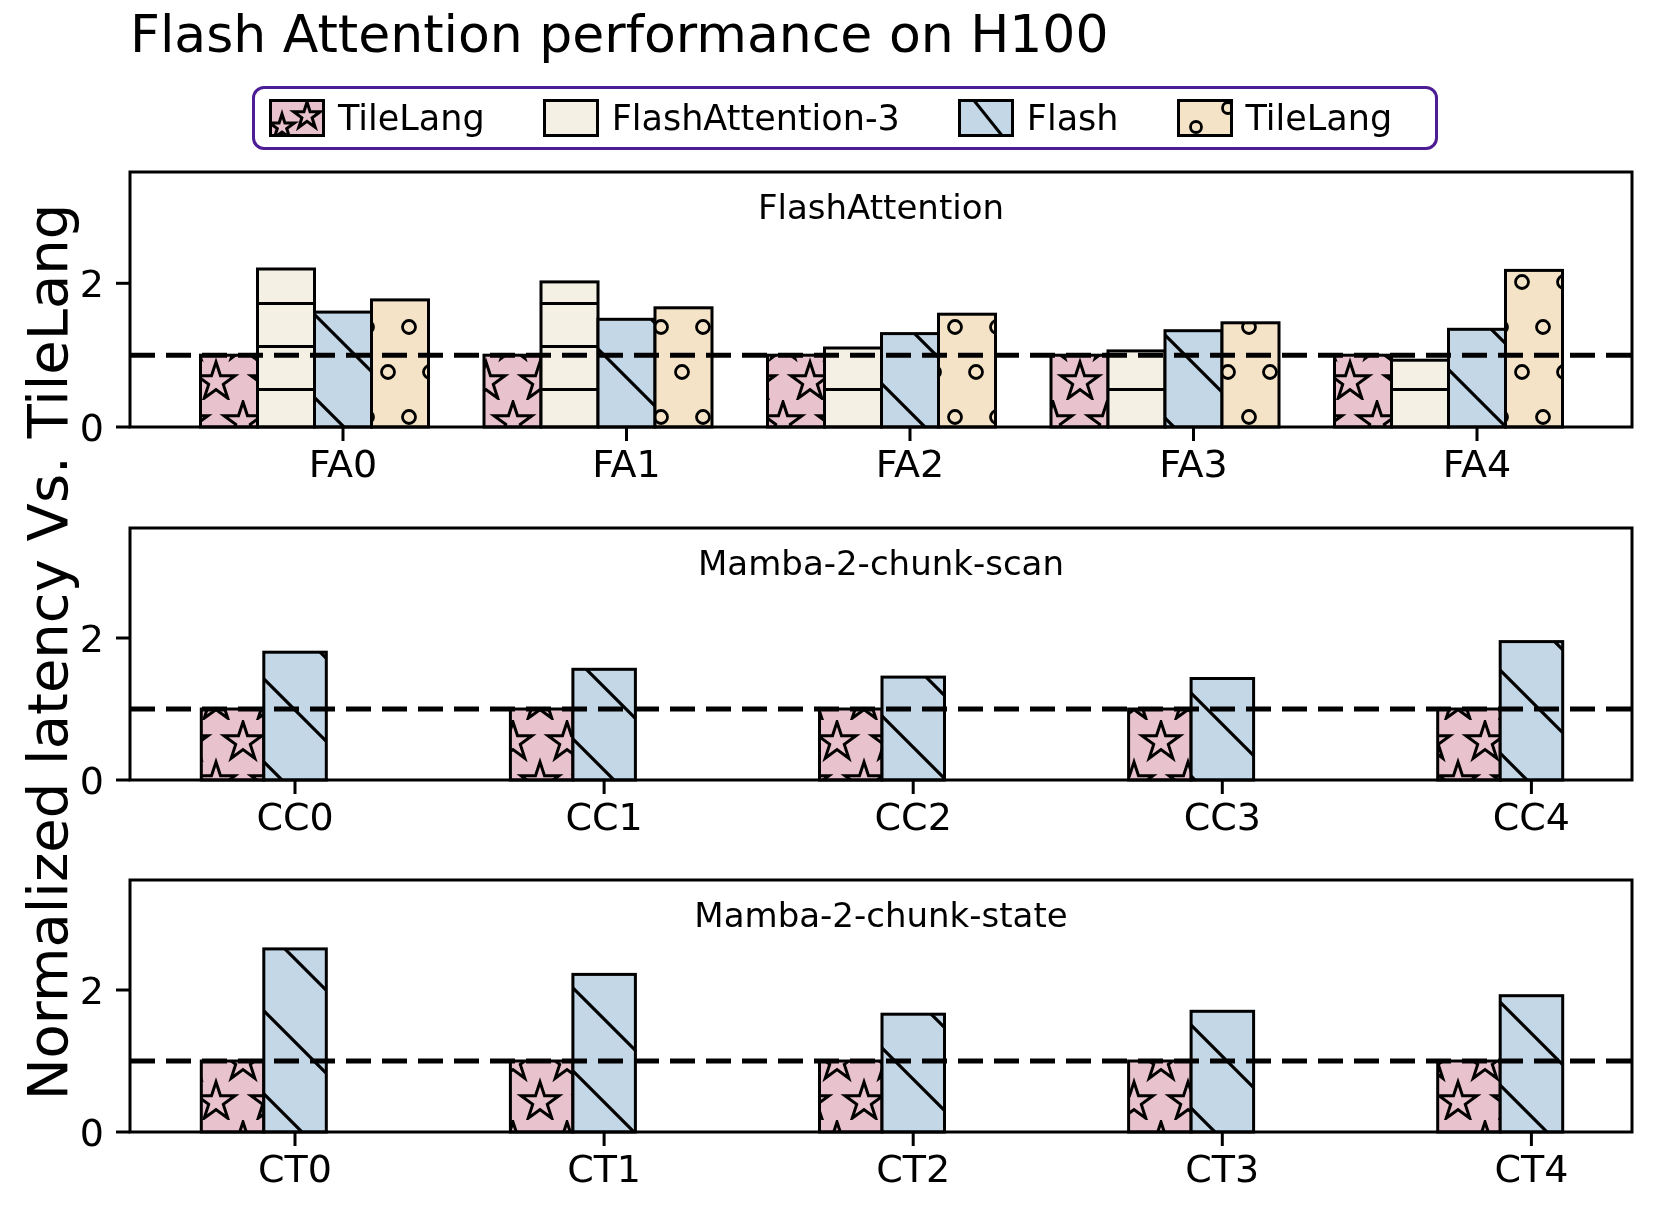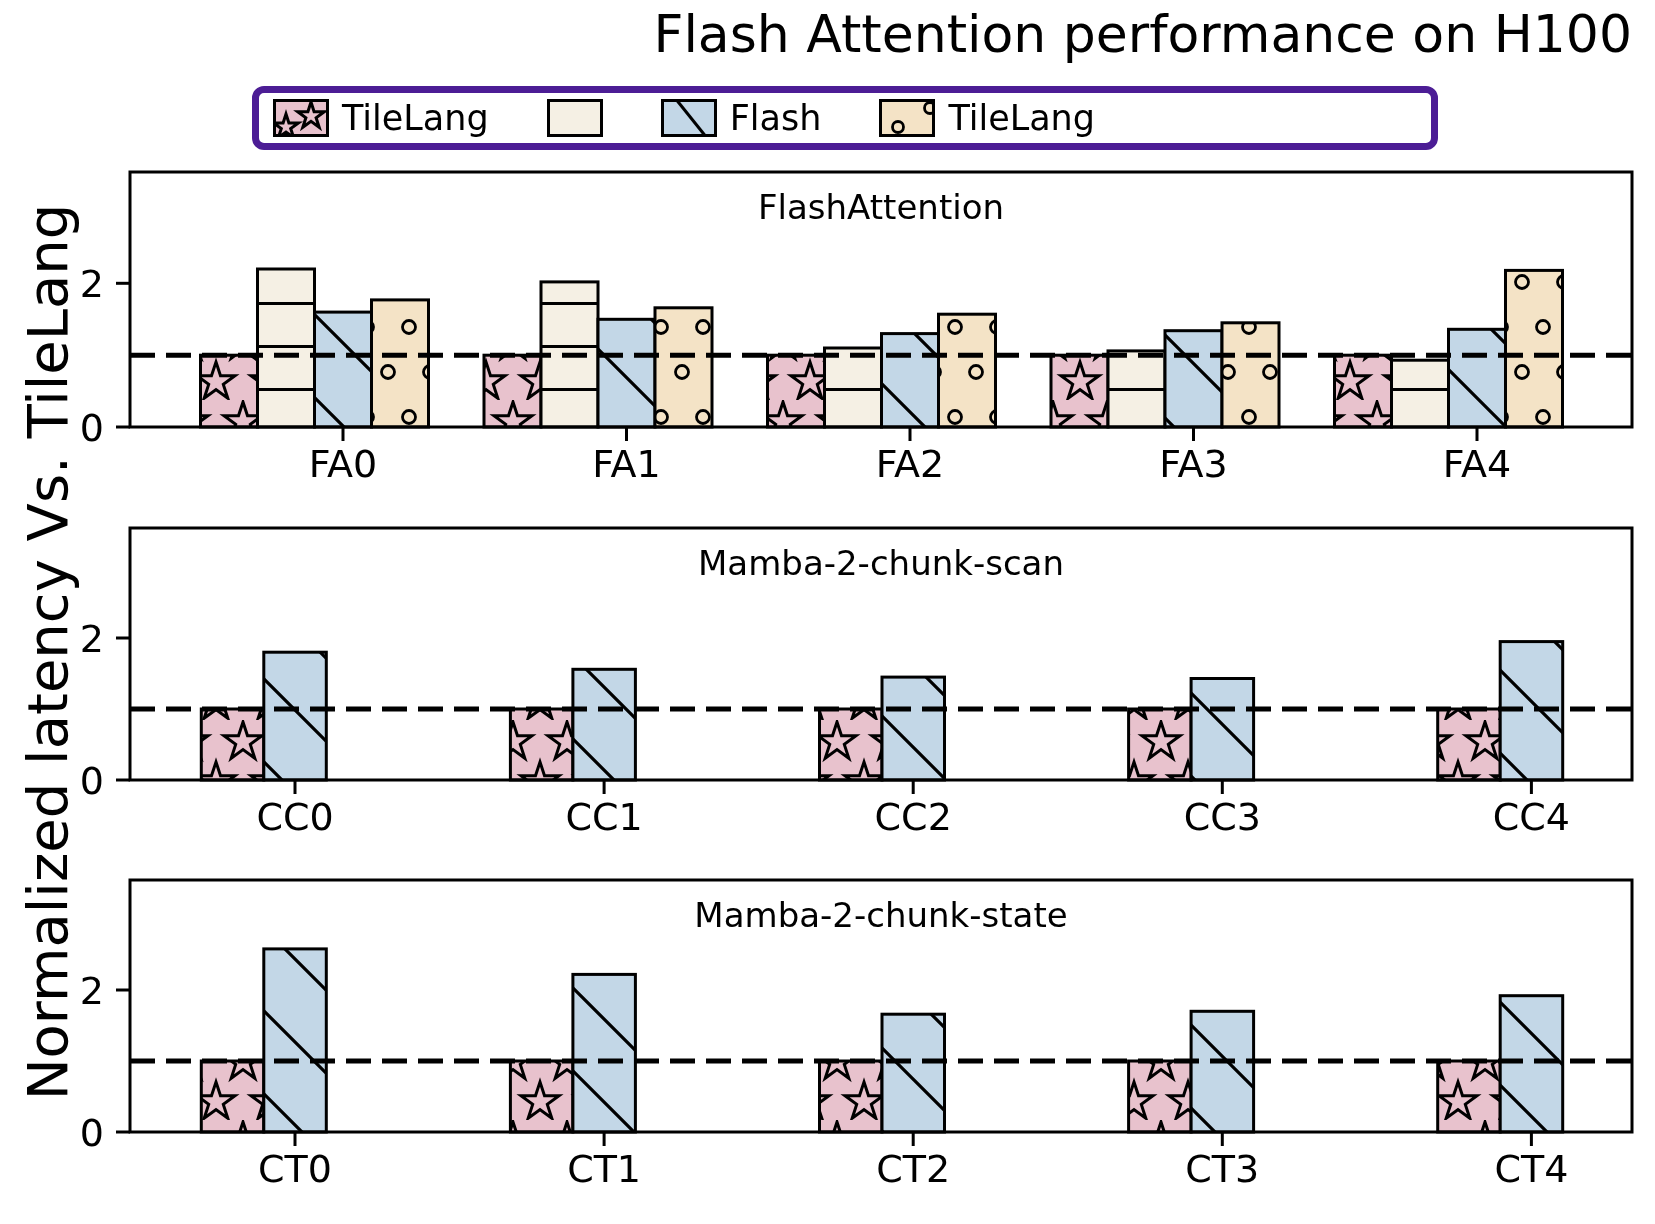--- a/index.html
+++ b/index.html
@@ -1,21 +1,21 @@
 <!DOCTYPE html>
 <html><head>
 <meta charset="utf-8">
 <style>
   html,body{margin:0;padding:0;background:#fff;}
   .fig{position:relative;width:1655px;height:1224px;background:#ffffff;
        font-family:"DejaVu Sans",sans-serif;color:#000;overflow:hidden;}
-  .main-title{position:absolute;left:130px;top:4px;width:1502px;text-align:right;
+  .main-title{position:absolute;left:130px;top:4px;width:1502px;text-align:left;
        font-size:52px;font-weight:400;letter-spacing:0px;}
   .legend-box{position:absolute;left:252px;top:86px;width:1186px;height:64px;
-       box-sizing:border-box;border:7px solid #4c1d95;border-radius:12px;background:#fff;
+       box-sizing:border-box;border:3px solid #4c1d95;border-radius:12px;background:#fff;
        display:flex;align-items:center;gap:58px;padding:0 14px;}
   .legend-item{display:flex;align-items:center;gap:13px;}
   .legend-item span{font-size:35px;line-height:1;}
   .ylabel{position:absolute;left:47px;top:652px;transform:translate(-50%,-50%) rotate(-90deg);
        white-space:nowrap;font-size:56px;}
   svg text{font-family:"DejaVu Sans",sans-serif;fill:#000;}
   #chart{position:absolute;left:0;top:0;}
 </style>
 </head>
 <body>
@@ -28,20 +28,21 @@
           <rect x="1.5" y="1.5" width="53" height="35" fill="#e8c2cd" stroke="#000" stroke-width="3"></rect>
           <path d="M13.0,15.0L15.9,24.0L25.4,24.0L17.7,29.5L20.6,38.5L13.0,33.0L5.4,38.5L8.3,29.5L0.6,24.0L10.1,24.0Z" stroke="#000" fill="none" stroke-width="3"></path>
           <path d="M38.0,3.0L41.1,12.7L51.3,12.7L43.1,18.7L46.2,28.3L38.0,22.3L29.8,28.3L32.9,18.7L24.7,12.7L34.9,12.7Z" stroke="#000" fill="none" stroke-width="3"></path>
         </svg>
         <span>TileLang</span>
       </div>
       <div class="legend-item">
         <svg width="56" height="38" viewBox="0 0 56 38">
           <rect x="1.5" y="1.5" width="53" height="35" fill="#f5f0e4" stroke="#000" stroke-width="3"></rect>
         </svg>
+        <span>FlashAttention-3</span>
       </div>
       <div class="legend-item">
         <svg width="56" height="38" viewBox="0 0 56 38">
           <rect x="1.5" y="1.5" width="53" height="35" fill="#c3d7e7" stroke="#000" stroke-width="3"></rect>
           <path d="M16,1.5L44,36.5" stroke="#000" fill="none" stroke-width="3"></path>
         </svg>
         <span>Flash</span>
       </div>
       <div class="legend-item">
         <svg width="56" height="38" viewBox="0 0 56 38">

